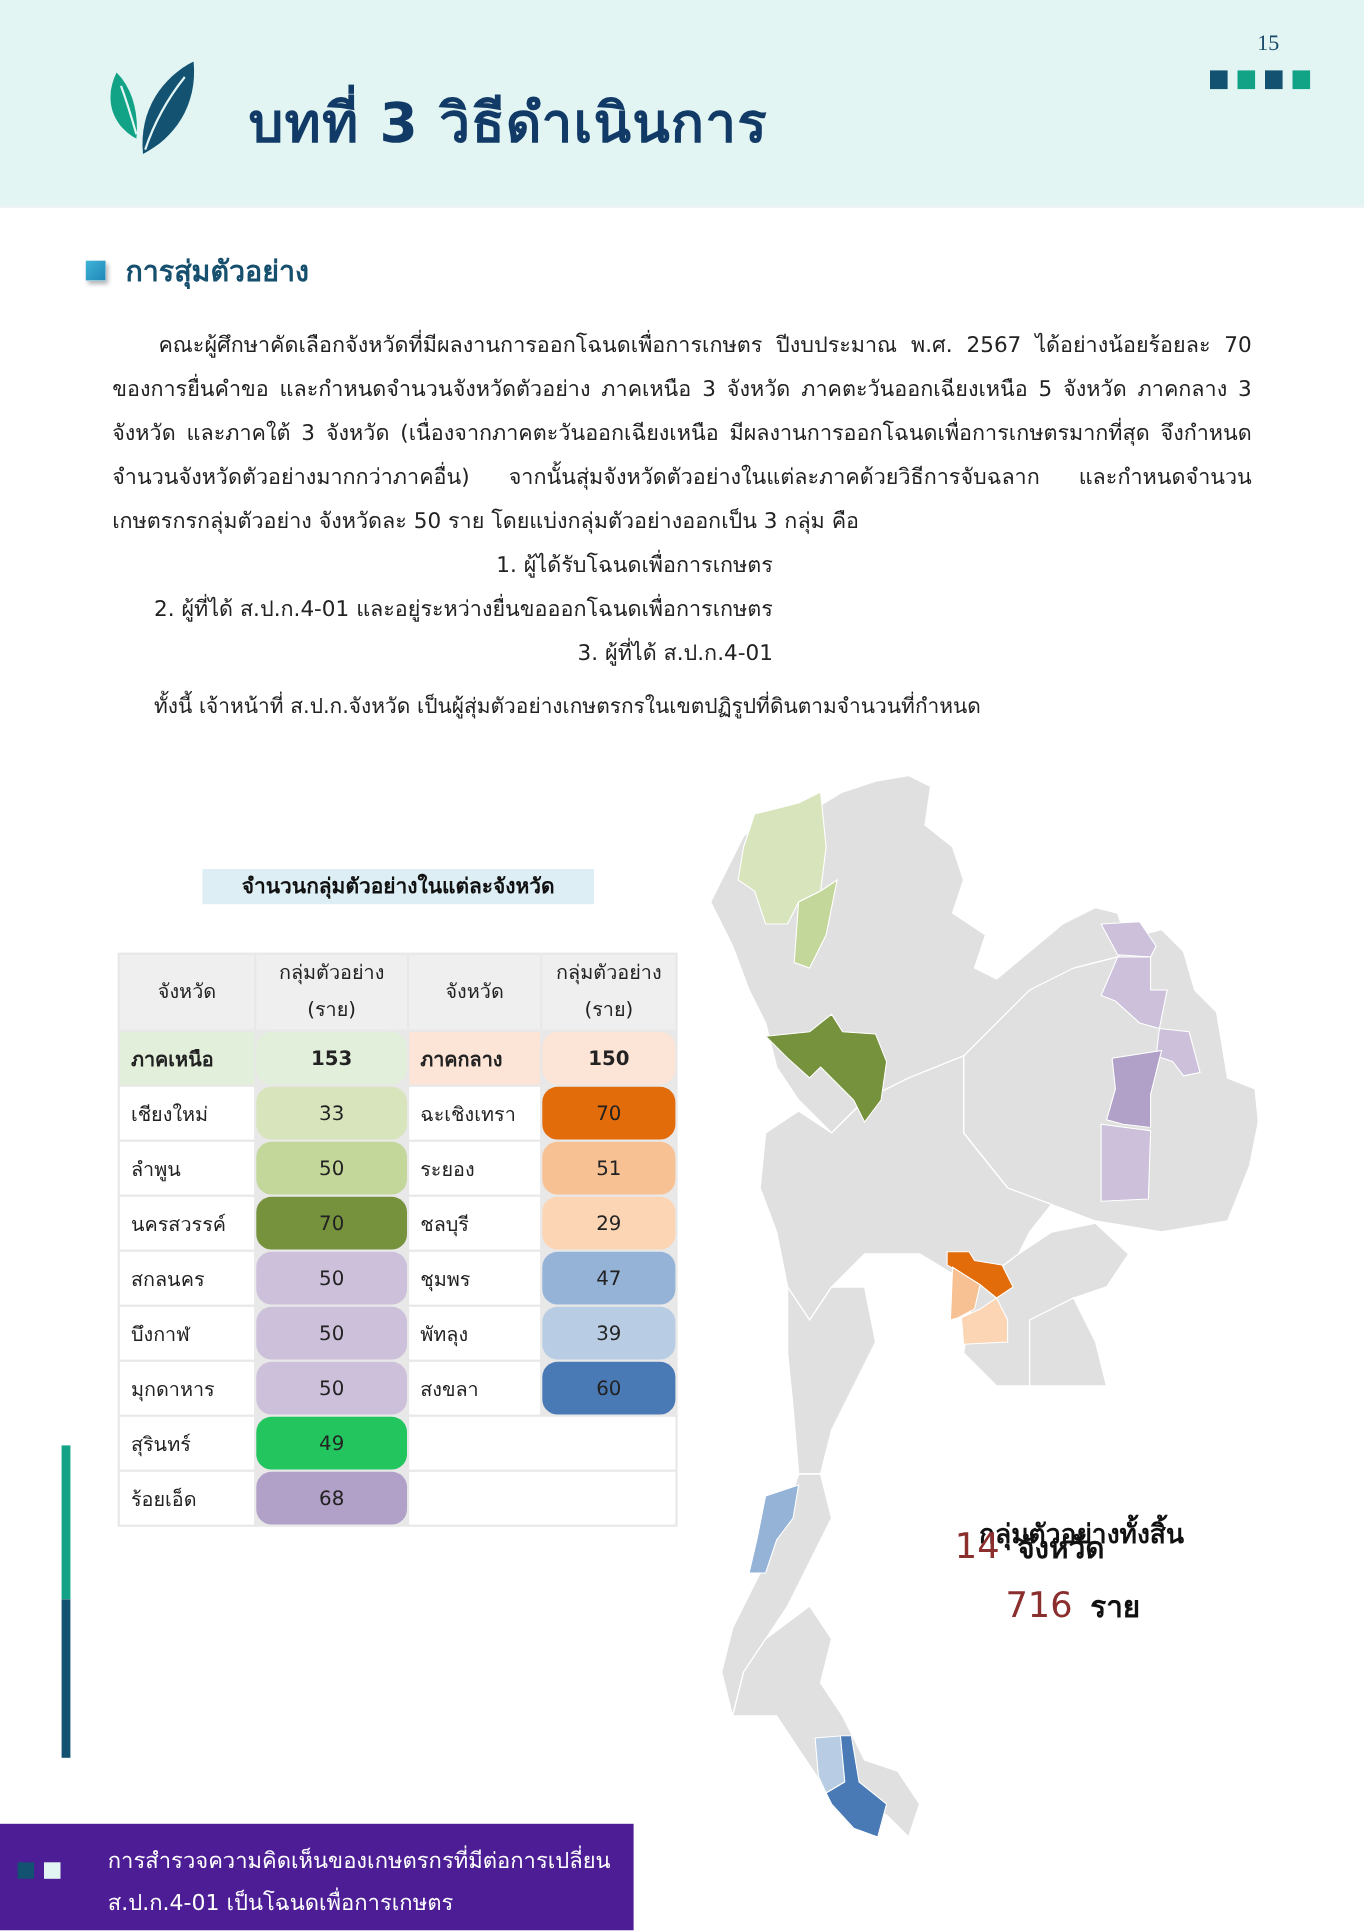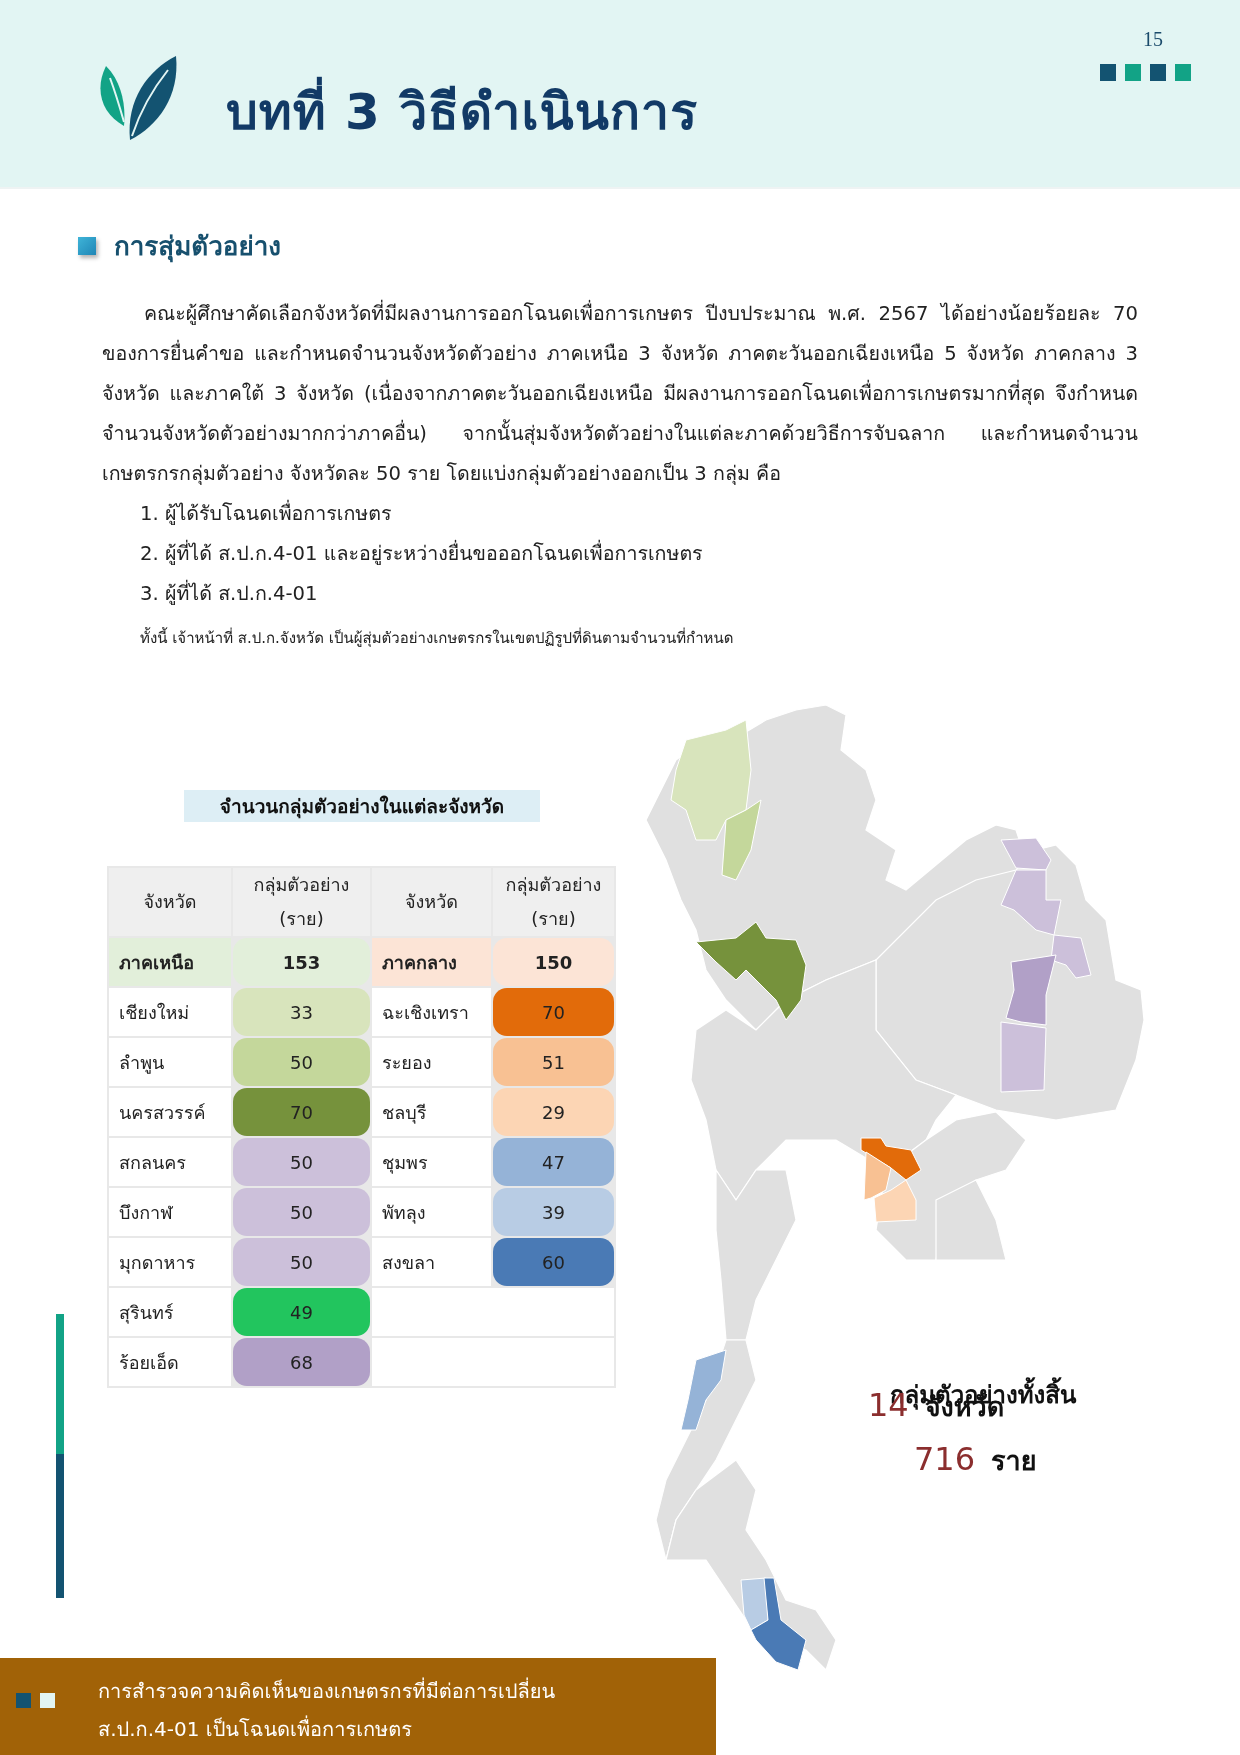--- a/index.html
+++ b/index.html
@@ -12,22 +12,22 @@
   .page-number { position: absolute; left: 1143px; top: 28px; font-size: 20px; color: #1a4a6a; font-family: "Liberation Serif", serif; text-align: center; }
   .header-squares { position: absolute; left: 1100px; top: 64px; display: flex; gap: 9px; }
   .header-squares span { width: 16px; height: 17px; display: block; }
 
   .section-heading { position: absolute; left: 78px; top: 225px; display: flex; align-items: center; }
   .section-square { width: 18px; height: 18px; background: linear-gradient(135deg,#3fb4d8,#1f86b6); box-shadow: 2px 3px 4px rgba(0,0,0,.3); margin-right: 18px; }
   .section-title { font-size: 26px; color: #17506e; font-weight: bold; }
 
   .para { position: absolute; left: 102px; top: 294px; width: 1036px; font-size: 19.6px; line-height: 40px; color: #222; text-align: justify; text-align-last: left; }
   .para .indent { display: inline-block; width: 42px; }
-  .list { position: absolute; left: 140px; top: 494px; font-size: 19.6px; line-height: 40px; }
-  .note { position: absolute; left: 140px; top: 626px; font-size: 15px; }
+  .list { position: absolute; left: 140px; top: 494px; font-size: 19.6px; line-height: 40px; text-align: right; }
+  .note { position: absolute; left: 140px; top: 626px; font-size: 19px; }
 
   .table-title { position: absolute; left: 184px; top: 790px; width: 356px; height: 32px; background: #ddeef5; text-align: center; font-size: 19px; font-weight: bold; line-height: 32px; color: #111; }
 
   table.samples { position: absolute; left: 107px; top: 866px; border-collapse: separate; border-spacing: 2px; background: #e8e8e8; font-size: 18px; }
   table.samples td { height: 48px; padding: 0 10px; vertical-align: middle; background: #fff; }
   table.samples td.num { text-align: center; border-radius: 14px; }
   table.samples td.c1 { width: 122px; }
   table.samples td.c2 { width: 137px; }
   table.samples td.c3 { width: 119px; }
   table.samples td.c4 { width: 121px; }
@@ -40,21 +40,21 @@
   .summary { position: absolute; left: 860px; top: 1335px; }
   .summary-title { position: absolute; left: 30px; top: 0; white-space: nowrap; font-size: 24px; font-weight: bold; color: #111; margin-top: 40px; }
   .summary-line1 { position: absolute; left: 8px; top: 50px; white-space: nowrap; font-size: 28px; text-align: right; }
   .summary-line2 { position: absolute; left: 54px; top: 104px; white-space: nowrap; font-size: 28px; }
   .summary .num { color: #8b2e2e; margin-right: 16px; font-size: 32px; }
   .summary .unit { font-weight: bold; color: #111; font-size: 27px; }
 
   .side-bar-top { position: absolute; left: 56px; top: 1314px; width: 8px; height: 140px; background: #12a386; }
   .side-bar-bottom { position: absolute; left: 56px; top: 1454px; width: 8px; height: 144px; background: #135371; }
 
-  .footer { position: absolute; left: 0; top: 1658px; width: 716px; height: 97px; background: #a16207; }
+  .footer { position: absolute; left: 0; top: 1658px; width: 576px; height: 97px; background: #4c1d95; }
   .footer-sq1 { position: absolute; left: 16px; top: 35px; width: 15px; height: 15px; background: #135371; }
   .footer-sq2 { position: absolute; left: 40px; top: 35px; width: 15px; height: 15px; background: #e2f5f3; }
   .footer-text { position: absolute; left: 98px; top: 14px; font-size: 20px; color: #ffffff; line-height: 38px; }
 </style>
 </head>
 <body>
 
 <div class="header">
   <svg class="logo" viewBox="0 0 90 86">
     <path d="M10 10 C -2 34, 6 58, 28 70 C 30 50, 26 26, 10 10 Z" fill="#12a386"></path>

